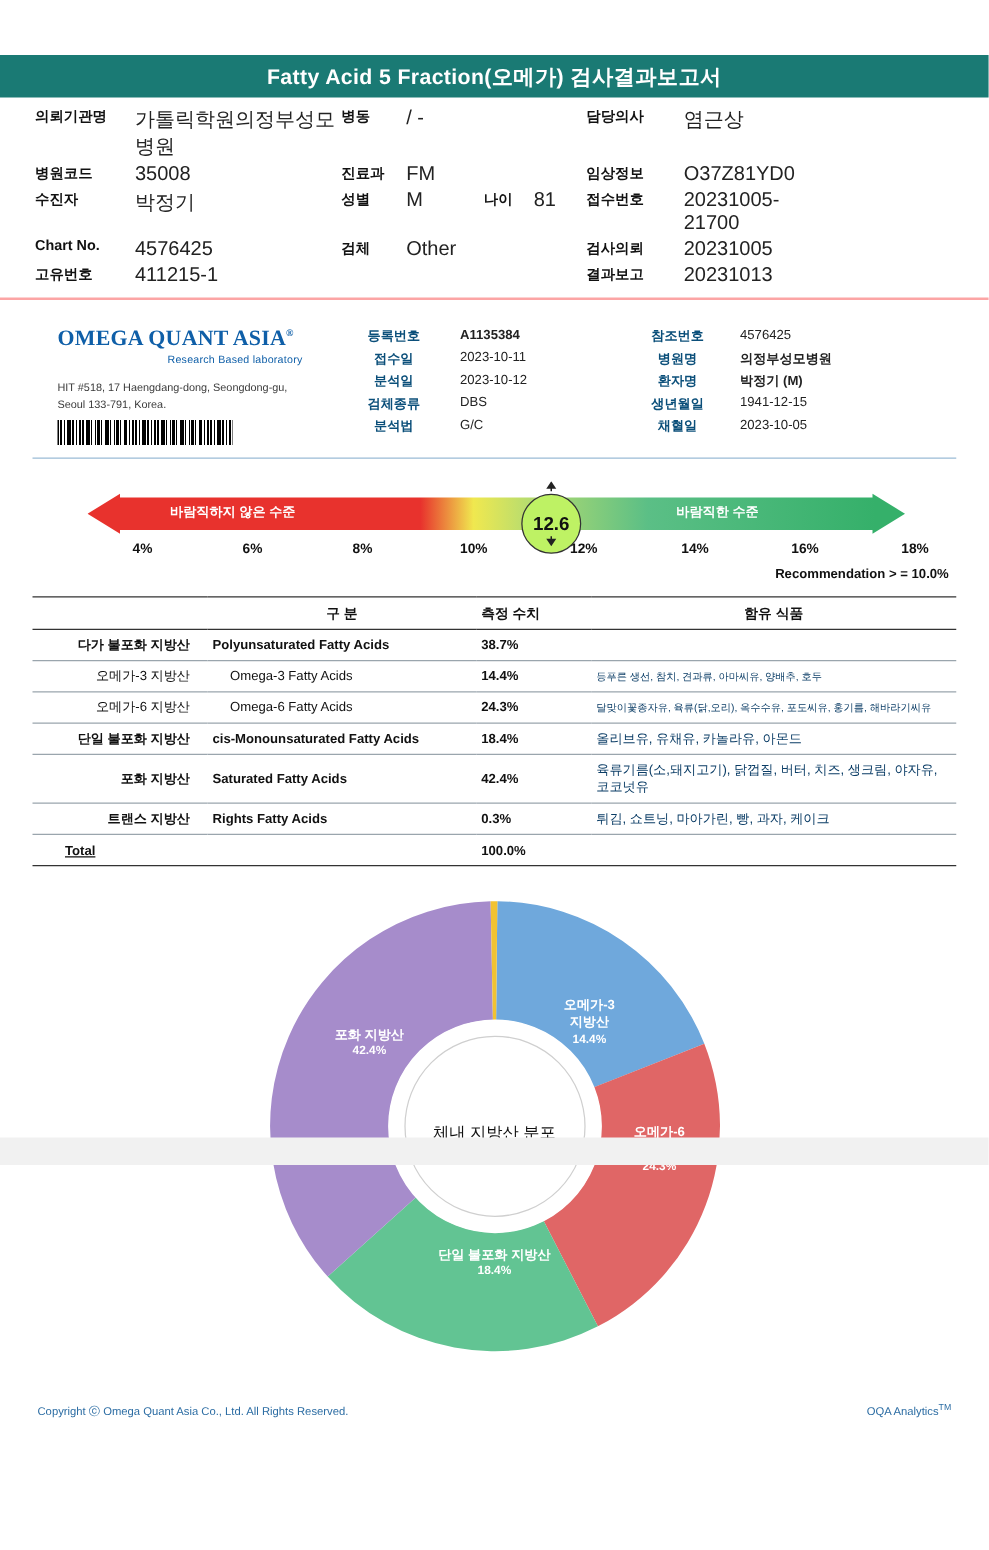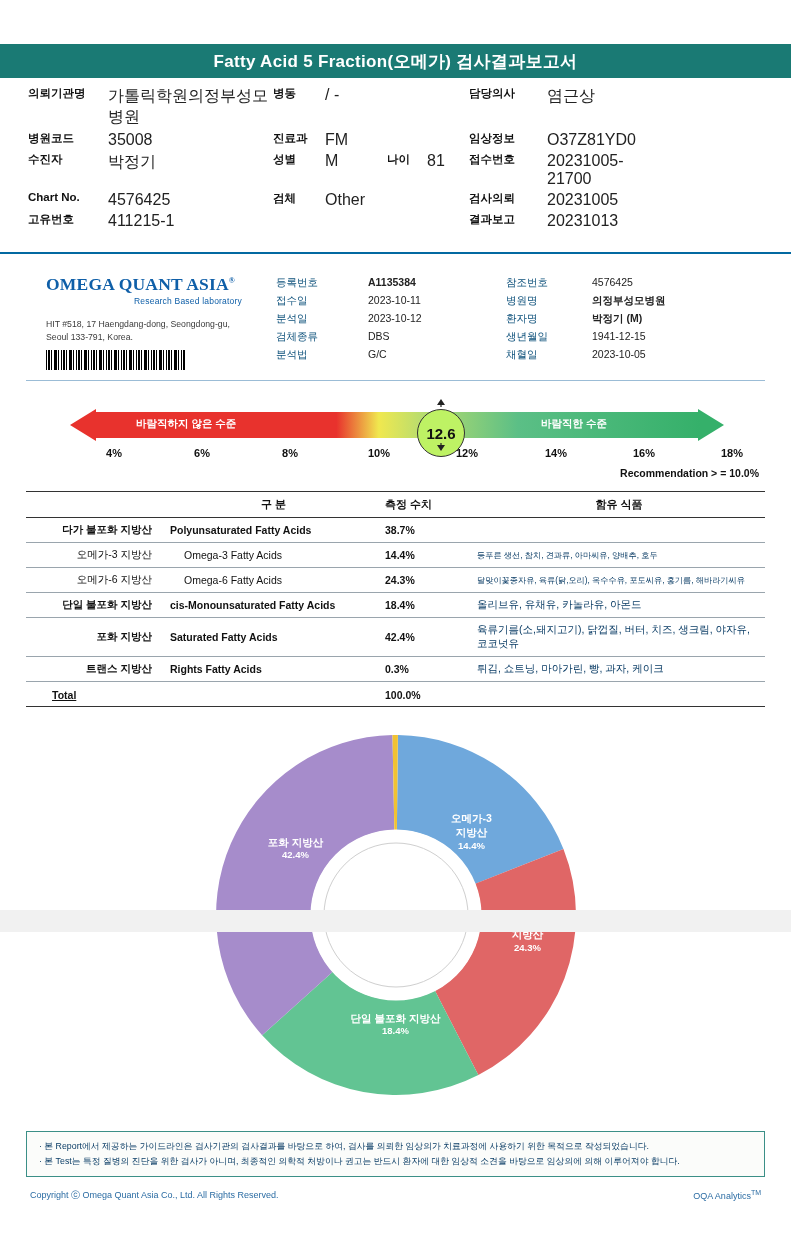--- a/index.html
+++ b/index.html
@@ -21,22 +21,22 @@
     background: #1a7a74;
     color: #ffffff;
     display: flex; align-items: center; justify-content: center;
     font-size: 17px;
     font-weight: bold;
     letter-spacing: .3px;
   }
 
   
   .patient-header {
-    padding: 8px 28px 22px 28px;
-    border-bottom: 2px solid #0369a1;
+    padding: 8px 28px 8px 28px;
+    border-bottom: 2px solid #fca5a5;
     min-height: 98px;
   }
   .ph-grid {
     display: grid;
     grid-template-columns: 80px 165px 52px 62px 40px 42px 78px 120px;
     row-gap: 3px;
     align-items: start;
   }
   .ph-label { font-weight: bold; font-size: 11.5px; color:#111; }
   .ph-val { font-size: 16px; color:#222; }
@@ -79,21 +79,21 @@
     background: repeating-linear-gradient(to right,
       #000 0 1px, #fff 1px 2px, #000 2px 4px, #fff 4px 5px,
       #000 5px 6px, #fff 6px 8px, #000 8px 11px, #fff 11px 12px,
       #000 12px 13px, #fff 13px 15px);
   }
 
   .meta-cols { display:flex; flex:1; gap: 28px; padding-top: 8px; }
   .meta-col { display:grid; grid-template-columns: auto auto; gap: 4px 14px; align-content:start;}
   .meta-col.left { grid-template-columns: 78px 110px; }
   .meta-col.right { grid-template-columns: 72px 120px; }
-  .meta-label { text-align: left; font-weight: normal; font-size: 10.5px; color:#0b4f7a; }
+  .meta-label { text-align: center; font-weight: bold; font-size: 10.5px; color:#0b4f7a; }
   .meta-value { font-size: 10.5px; color:#222; }
   .meta-value.bold { font-weight: bold; }
 
   hr.sep { border:none; border-top:1px solid #9bbcd6; margin: 2px 0 0 0; }
 
   .section-title {
     text-align:center;
     font-size: 21px;
     font-weight: bold;
     color: #111;
@@ -418,24 +418,20 @@
         <span style="display:block;">포화 지방산</span>
         <span class="pct" style="font-size:9.5px;">42.4%</span>
       </div>
 
       <div class="donut-lab" style="left:50%; top:0px; transform:translateX(-84px); font-size:10px; width:80px;">
         <span style="display:block;">트랜스 지방산</span>
         <span class="pct" style="font-size:9.5px;">0.3%</span>
       </div>
     </div>
 
-    <div class="notes">
-      <div>· 본 Report에서 제공하는 가이드라인은 검사기관의 검사결과를 바탕으로 하여, 검사를 의뢰한 임상의가 치료과정에 사용하기 위한 목적으로 작성되었습니다.</div>
-      <div>· 본 Test는 특정 질병의 진단을 위한 검사가 아니며, 최종적인 의학적 처방이나 권고는 반드시 환자에 대한 임상적 소견을 바탕으로 임상의에 의해 이루어져야 합니다.</div>
-    </div>
 
     <div class="copyright">
       <span>Copyright ⓒ Omega Quant Asia Co., Ltd.  All Rights Reserved.</span>
       <span><span>OQA Analytics</span><sup>TM</sup></span>
     </div>
   </div>
 
   <div class="bottom-strip"></div>
 </div>
 

